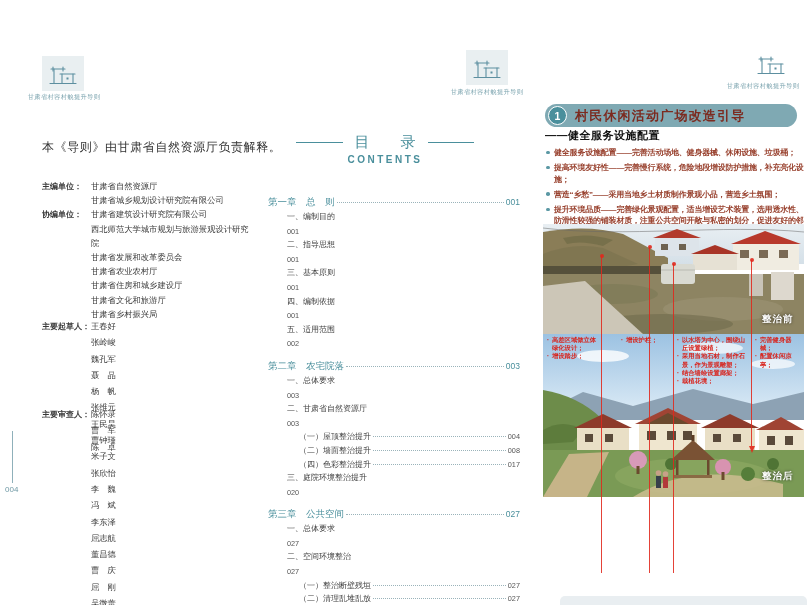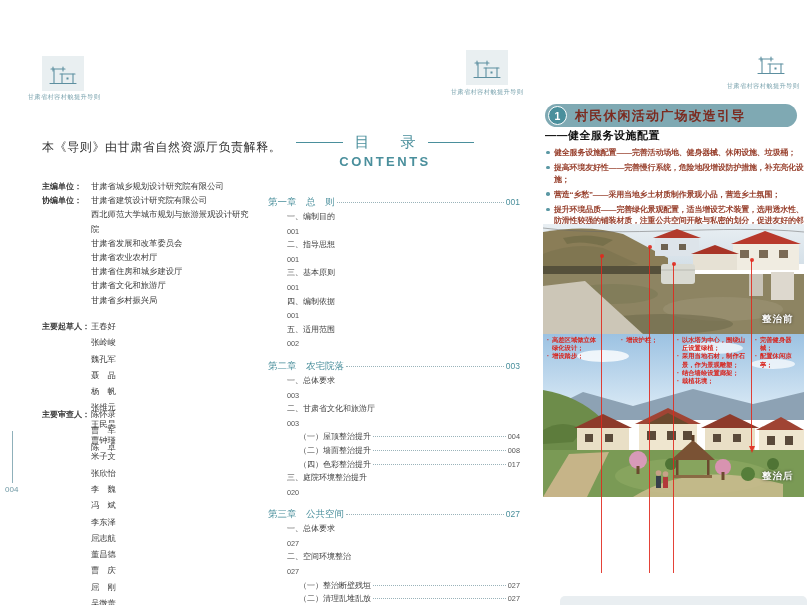--- a/index.html
+++ b/index.html
@@ -28,21 +28,21 @@
   .name-row{display:flex;flex-direction:column;}
   .name{width:33.5px;white-space:pre;}
   .pageno-line{position:absolute;left:12px;top:431px;width:1px;height:52px;background:#8fb0ba;}
   .pageno{position:absolute;left:5px;top:485px;font-size:8px;color:#6f99a5;font-family:"Liberation Sans",sans-serif;}
 
   
   .toc-header{position:absolute;left:296px;top:133px;width:178px;text-align:center;color:#4a8f9c;}
   .toc-title-row{display:flex;align-items:center;}
   .toc-dash{flex:1;height:1.5px;background:#4a8f9c;}
   .toc-title{font-size:15px;letter-spacing:8px;margin:0 4px 0 12px;white-space:nowrap;color:#4a8f9c;}
-  .toc-subtitle{font-size:13px;font-weight:bold;letter-spacing:2.5px;margin-top:2px;color:#4a8f9c;}
+  .toc-subtitle{font-size:10px;font-weight:bold;letter-spacing:2.5px;margin-top:2px;color:#4a8f9c;}
   .toc-list{position:absolute;left:268px;top:187px;width:252px;}
   .toc-row{display:flex;align-items:baseline;font-size:8px;color:#3f3f3f;line-height:13.6px;}
   .toc-row.chapter{color:#4a8f9c;font-size:9.5px;margin-top:8px;line-height:15px;}
   .toc-row.item{padding-left:17px;flex-direction:column;}
   .toc-row.subitem{padding-left:31px;}
   .toc-leader{flex:1;border-bottom:1px dotted #9ab3ba;margin:0 2px;transform:translateY(-2px);}
   .toc-page{font-size:7.3px;font-family:"Liberation Sans",sans-serif;color:#555;}
   .toc-row.chapter .toc-page{color:#4a8f9c;font-size:8.5px;}
 
   
@@ -86,20 +86,21 @@
   </svg>
 </div>
 <div class="logo-caption" style="left:20px;top:93px;width:88px;">甘肃省村容村貌提升导则</div>
 
 <div class="note">本《导则》由甘肃省自然资源厅负责解释。</div>
 
 <div class="credits">
   <div class="credit-row">
     <span class="credit-label">主编单位：</span>
     <span class="credit-units">
+        <div class="credit-unit">甘肃省自然资源厅</div>
         <div class="credit-unit">甘肃省城乡规划设计研究院有限公司</div>
       </span>
   </div>
   <div class="credit-row">
     <span class="credit-label">协编单位：</span>
     <span class="credit-units">
         <div class="credit-unit">甘肃省建筑设计研究院有限公司</div>
         <div class="credit-unit">西北师范大学城市规划与旅游景观设计研究院</div>
         <div class="credit-unit">甘肃省发展和改革委员会</div>
         <div class="credit-unit">甘肃省农业农村厅</div>
@@ -236,21 +237,21 @@
     <span class="toc-page">003</span>
   </div>
 
   <div class="toc-row item">
     <span class="toc-label">一、总体要求</span>
     <span class="toc-leader"></span>
     <span class="toc-page">003</span>
   </div>
 
   <div class="toc-row item">
-    <span class="toc-label">二、甘肃省文化和旅游厅</span>
+    <span class="toc-label">二、甘肃省自然资源厅</span>
     <span class="toc-leader"></span>
     <span class="toc-page">003</span>
   </div>
 
   <div class="toc-row subitem">
     <span class="toc-label">（一）屋顶整治提升</span>
     <span class="toc-leader"></span>
     <span class="toc-page">004</span>
   </div>
 

